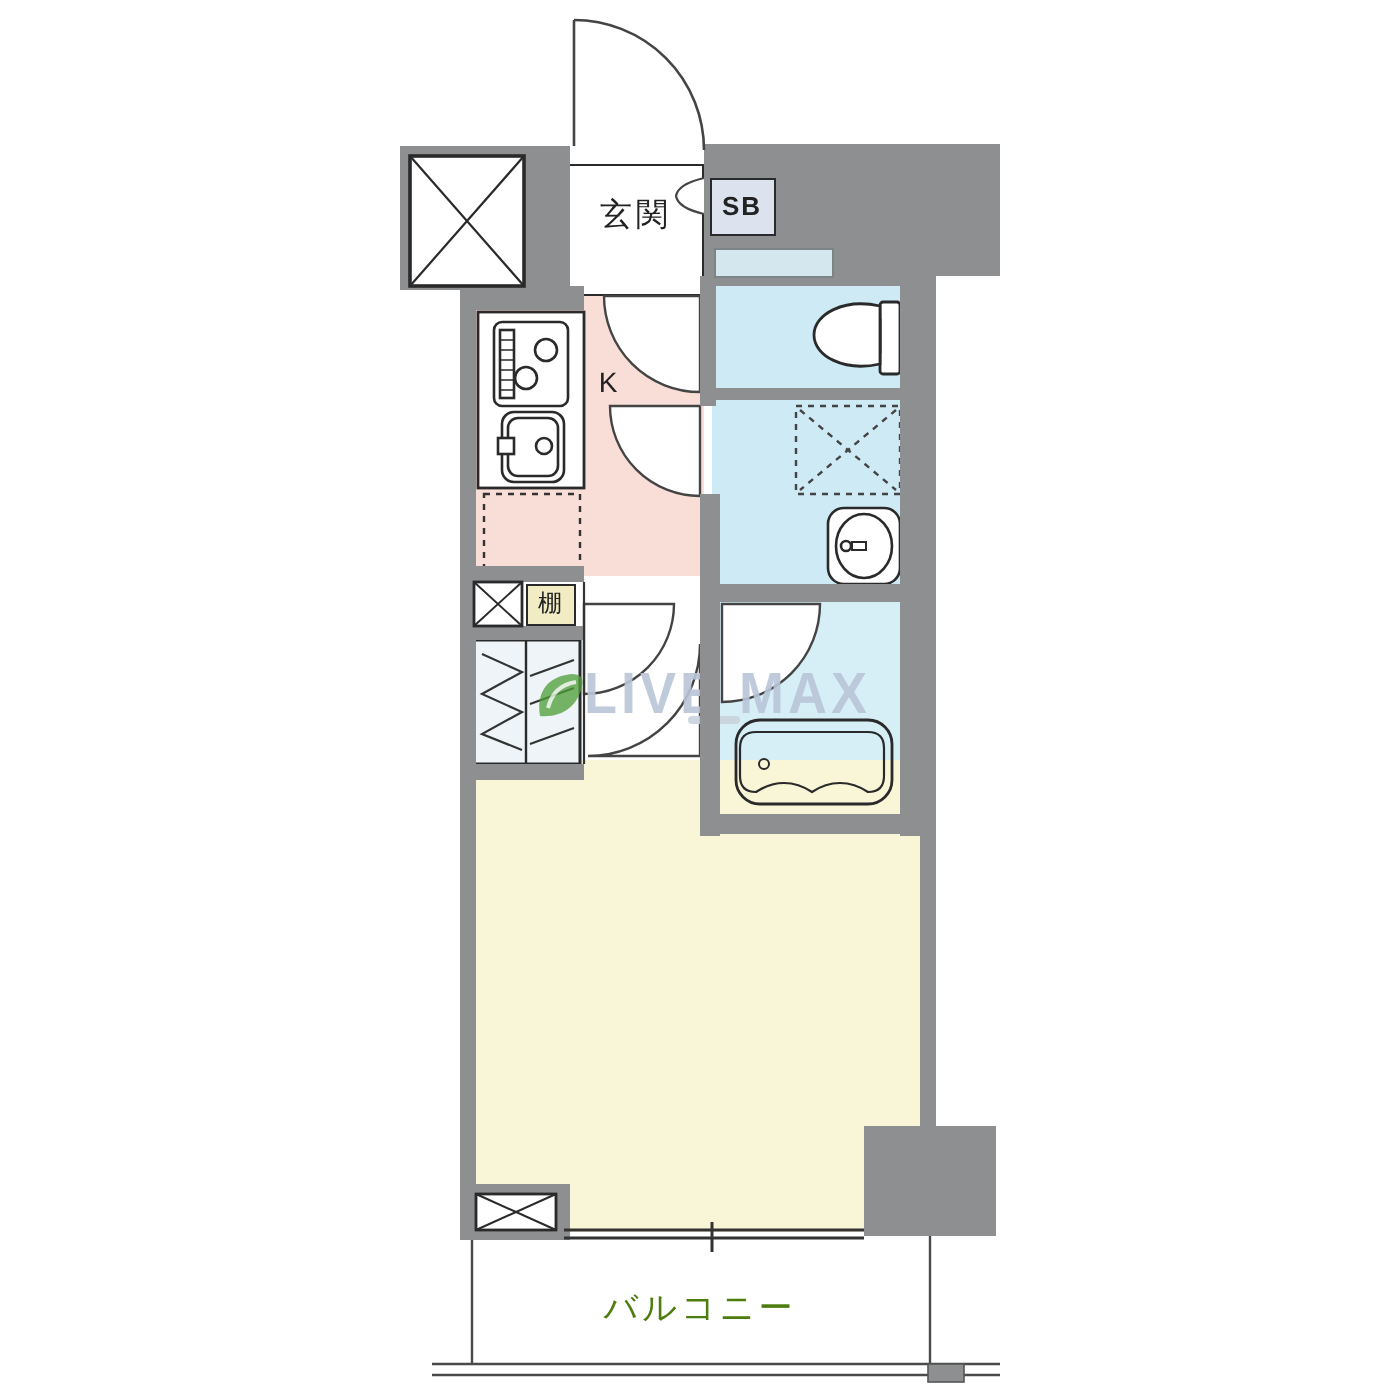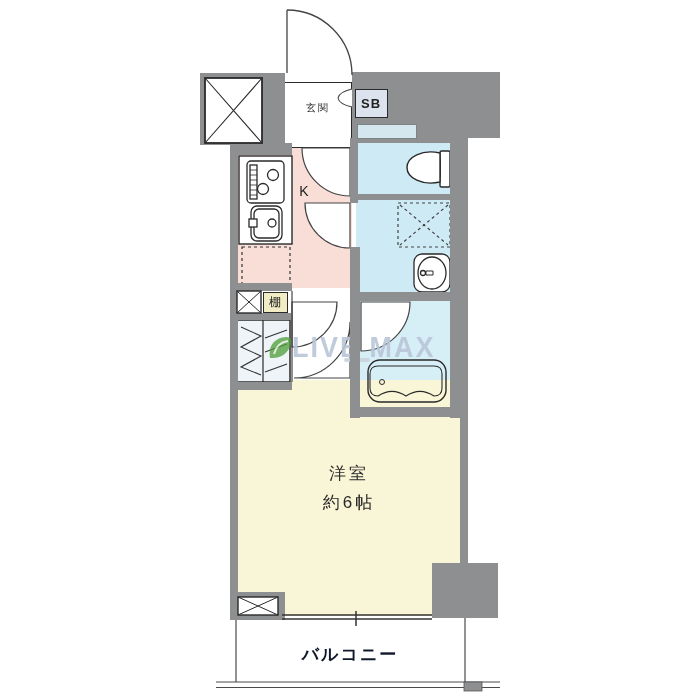--- a/index.html
+++ b/index.html
@@ -48,27 +48,27 @@
   .w-closet-bottom{left:230px;top:382px;width:62px;height:8px;}
   .w-blx-frame{left:232px;top:592px;width:53px;height:28px;}
 
   
   .sb-box{left:355px;top:89px;width:33px;height:29px;background:var(--shoebox-fill);
           border:1.5px solid #2a2a2a;}
   .shelf-box{left:263px;top:292px;width:25px;height:21px;background:var(--shelf-fill);
              border:1.5px solid #2a2a2a;}
 
   
-  .l-genkan{left:318px;top:108px;font-size:10px;letter-spacing:2px;font-weight:500;}
+  .l-genkan{left:318px;top:108px;font-size:16px;letter-spacing:2px;font-weight:500;}
   .l-sb{left:371px;top:103px;font-size:13px;letter-spacing:1px;z-index:8;font-weight:bold;}
   .l-k{left:304px;top:191px;font-size:14px;}
   .l-shelf{left:275px;top:302px;font-size:12px;}
   .l-room{left:349px;top:488px;font-size:17px;letter-spacing:3px;text-align:center;
           line-height:29px;color:#2a2a2a;}
-  .l-balcony{left:350px;top:654px;font-size:17px;letter-spacing:2px;color:#0f172a;font-weight:bold;}
+  .l-balcony{left:350px;top:654px;font-size:17px;letter-spacing:2px;color:#4d7c0f;}
 
   
   .wm{position:absolute;z-index:4;opacity:.9;}
   .wm-text{left:292px;top:332px;font-size:27px;font-weight:bold;
            letter-spacing:2px;color:var(--watermark-text);transform:scaleY(1.08);}
   .wm-icon{left:266px;top:334px;width:28px;height:28px;}
   .wm-sub{left:344px;top:358px;width:26px;height:4px;background:#c9d1dc;border-radius:2px;}
 </style>
 </head>
 <body>
@@ -214,19 +214,15 @@
   </svg>
 
   <div class="punched sb-box"></div>
   <div class="floor f-nook"></div>
   <div class="punched shelf-box"></div>
 
   <div class="lbl l-genkan">玄関</div>
   <div class="lbl l-sb">SB</div>
   <div class="lbl l-k">K</div>
   <div class="lbl l-shelf">棚</div>
-  <div class="lbl l-room">
-    <div>洋室</div>
-    <div>約6帖</div>
-  </div>
   <div class="lbl l-balcony">バルコニー</div>
 
 </div>
 
 </body></html>

